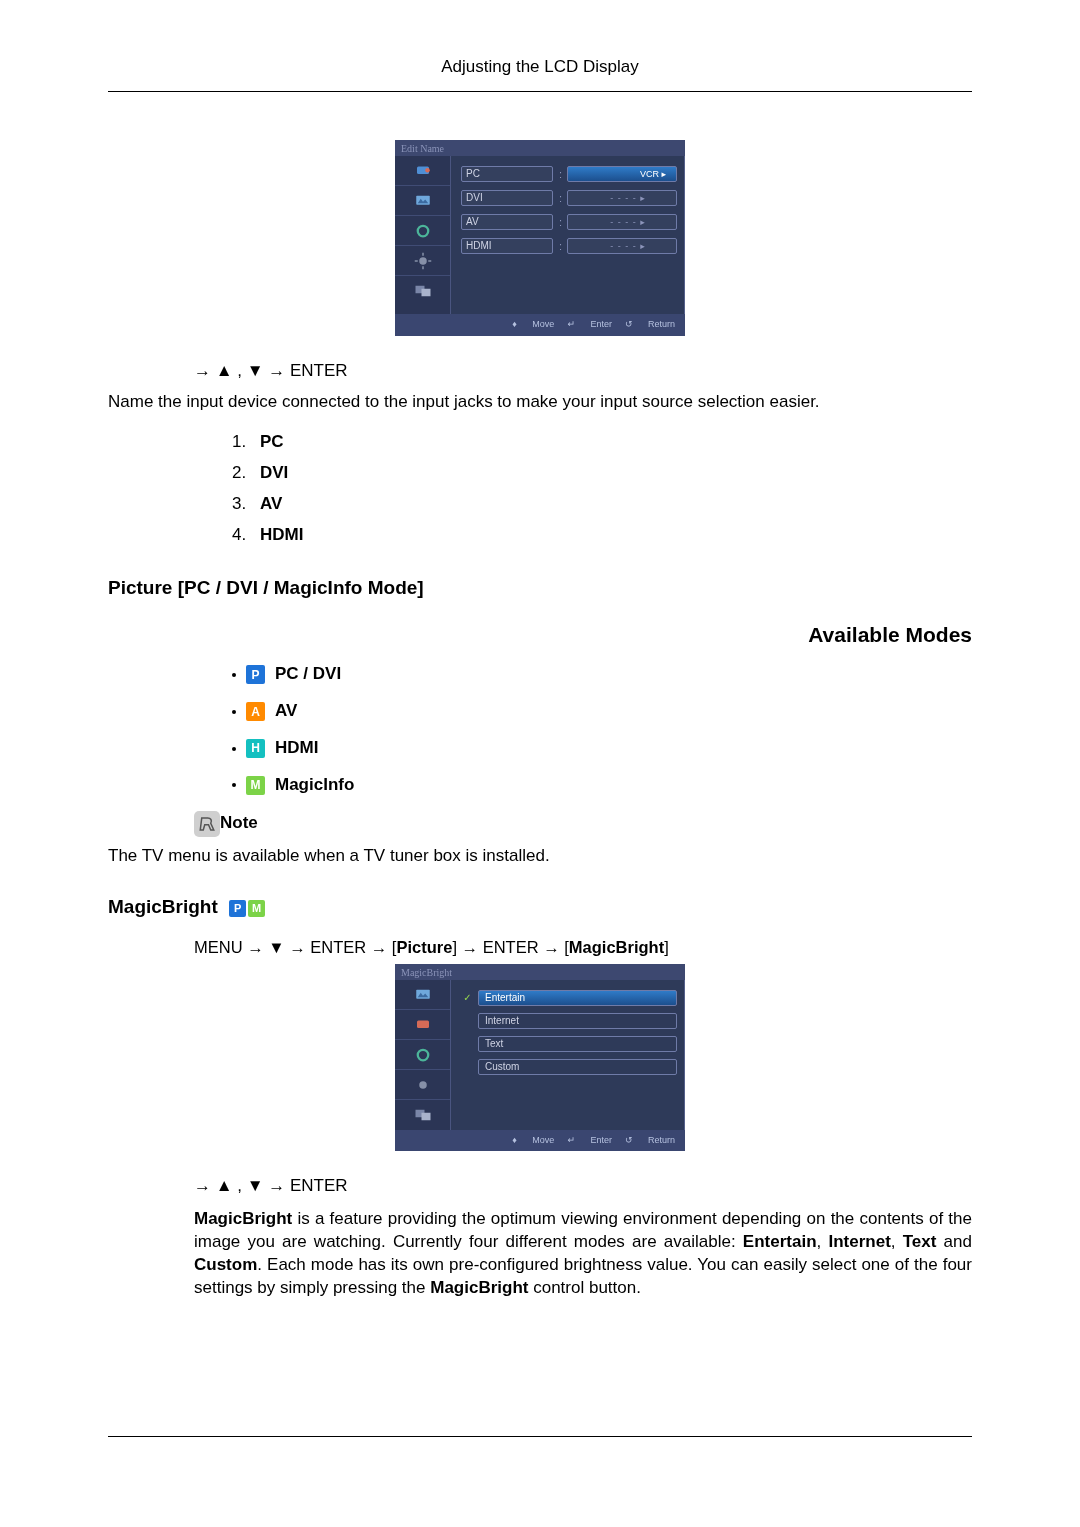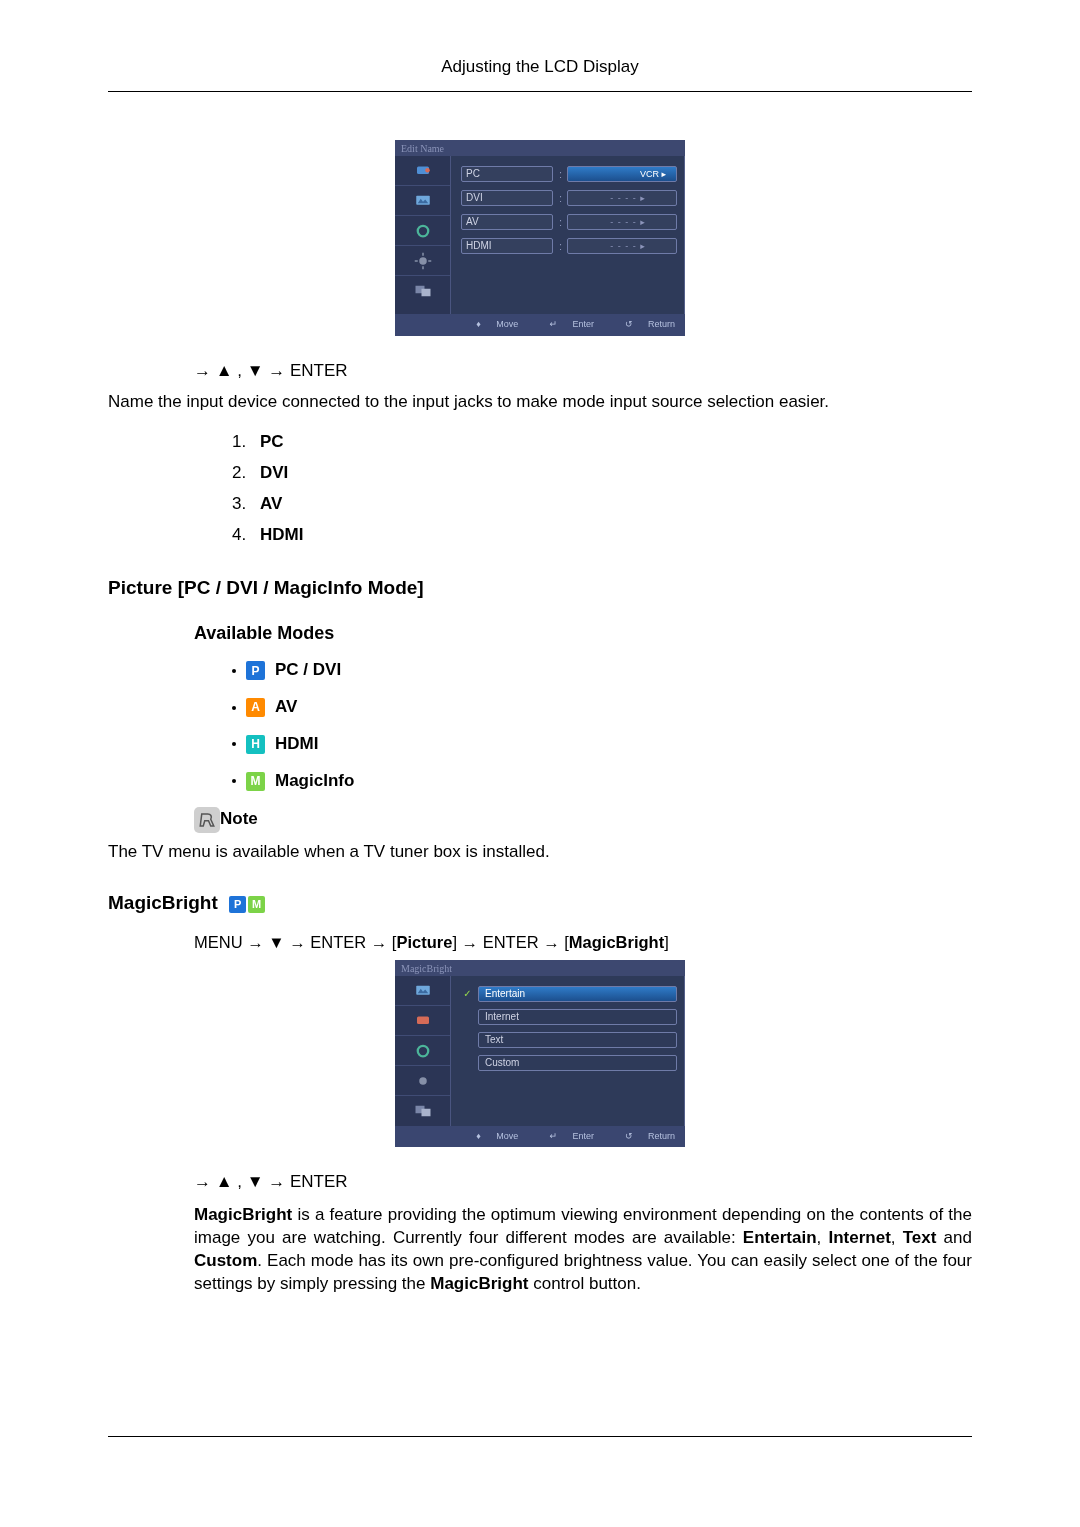--- a/index.html
+++ b/index.html
@@ -13,37 +13,37 @@
 .osd-body { display: flex; }
 .osd-side { width: 56px; background: #2b3555; display: flex; flex-direction: column; border-right: 1px solid #4a5580; }
 .osd-iconcell { height: 30px; border-bottom: 1px solid #404c75; display: flex; align-items: center; justify-content: center; }
 .osd-iconcell:last-child { border-bottom: none; }
 .osd-main { flex: 1; padding: 6px 8px 10px 10px; }
 .osd-row { display: flex; align-items: center; height: 24px; gap: 6px; }
 .osd-lbl { flex: 0 0 92px; height: 16px; border: 1px solid #6f7ba8; border-radius: 2px; font-size: 10px; line-height: 14px; padding-left: 4px; color: #cfd3e4; background: rgba(255,255,255,.03); }
 .osd-sep { width: 2px; color: #8a93b8; }
 .osd-val { flex: 1; height: 16px; border: 1px solid #6f7ba8; border-radius: 2px; font-size: 9px; line-height: 14px; color: #8d95bb; text-align: center; background: rgba(255,255,255,.03); letter-spacing: 1px; padding-left: 12px; }
 .osd-val.vcr { background: linear-gradient(#2f7bc8,#1c4f8e); color: #fff; text-align: right; padding-right: 10px; letter-spacing: 0; position: relative; }
-.osd-foot { display: flex; gap: 18px; justify-content: flex-end; padding: 4px 10px 5px 10px; font-size: 9px; color: #b5c1df; background: #3a4670; }
+.osd-foot { display: flex; justify-content: flex-end; padding: 4px 10px 5px 10px; font-size: 9px; color: #b5c1df; background: #3a4670; }
 .osd-foot span::before { content: ""; display: inline-block; width: 10px; height: 10px; margin-right: 3px; vertical-align: -1px; }
 
 .osd-row2 { display: flex; align-items: center; height: 23px; }
 .osd-check { width: 13px; height: 13px; display: inline-flex; align-items: center; justify-content: center; color: #94d74c; font-size: 10px; margin-right: 4px; }
 .osd-check.empty { color: transparent; }
 .osd-opt { flex: 1; height: 16px; border: 1px solid #6f7ba8; border-radius: 2px; font-size: 10px; line-height: 14px; padding-left: 6px; color: #cfd3e4; }
 .osd-opt.active { background: linear-gradient(#2f7bc8,#1c4f8e); color: #fff; }
 
 .indent1 { margin-left: 86px; margin-right: 0; }
 .para { text-align: justify; margin: 8px 0; }
 .arrows { font-family: Arial; }
 ol.osd-list { margin: 18px 0 28px 124px; list-style: none; }
 ol.osd-list li { margin: 8px 0; }
 ol.osd-list li .num { display: inline-block; width: 28px; }
 .h2 { font-size: 19px; font-weight: bold; margin-top: 4px; }
-.h3 { font-size: 18px; font-weight: bold; margin: 20px 0 14px 86px; }
+.h3 { font-size: 21px; font-weight: bold; margin: 20px 0 14px 86px; text-align: right; }
 .bullets { margin: 8px 0 10px 124px; }
 .bullets .item { display: flex; align-items: center; gap: 10px; margin: 14px 0; }
 .bullets .dot { width: 4px; height: 4px; background: #000; border-radius: 50%; }
 .modeicon { width: 19px; height: 19px; border-radius: 2px; display: inline-flex; align-items: center; justify-content: center; font-weight: bold; font-size: 12px; color: #fff; }
 .modeicon.P { background: #1e73d8; }
 .modeicon.A { background: #ff8a00; }
 .modeicon.H { background: #14c0c0; }
 .modeicon.M { background: #7cd348; }
 .note-row { display: flex; align-items: center; gap: 0; margin: 12px 0 8px 86px; }
 .note-icon { width: 26px; height: 26px; border-radius: 5px; background: #cfcfcf; display: inline-flex; align-items: center; justify-content: center; }
@@ -127,21 +127,21 @@
       </div>
     </div>
     <div class="osd-foot">
       <span>♦ <span>Move</span></span>
       <span>↵ <span>Enter</span></span>
       <span>↺ <span>Return</span></span>
     </div>
   </div>
 
   <div class="indent1 arrows">→ ▲ , ▼ → ENTER</div>
-  <div class="indent1 para">Name the input device connected to the input jacks to make mode input source selection easier.</div>
+  <div class="indent1 para">Name the input device connected to the input jacks to make your input source selection easier.</div>
 
   <ol class="osd-list">
     <li><span class="num">1.</span><b>PC</b></li>
     <li><span class="num">2.</span><b>DVI</b></li>
     <li><span class="num">3.</span><b>AV</b></li>
     <li><span class="num">4.</span><b>HDMI</b></li>
   </ol>
 
   <div class="h2">Picture [PC / DVI / MagicInfo Mode]</div>
   <div class="h3">Available Modes</div>

